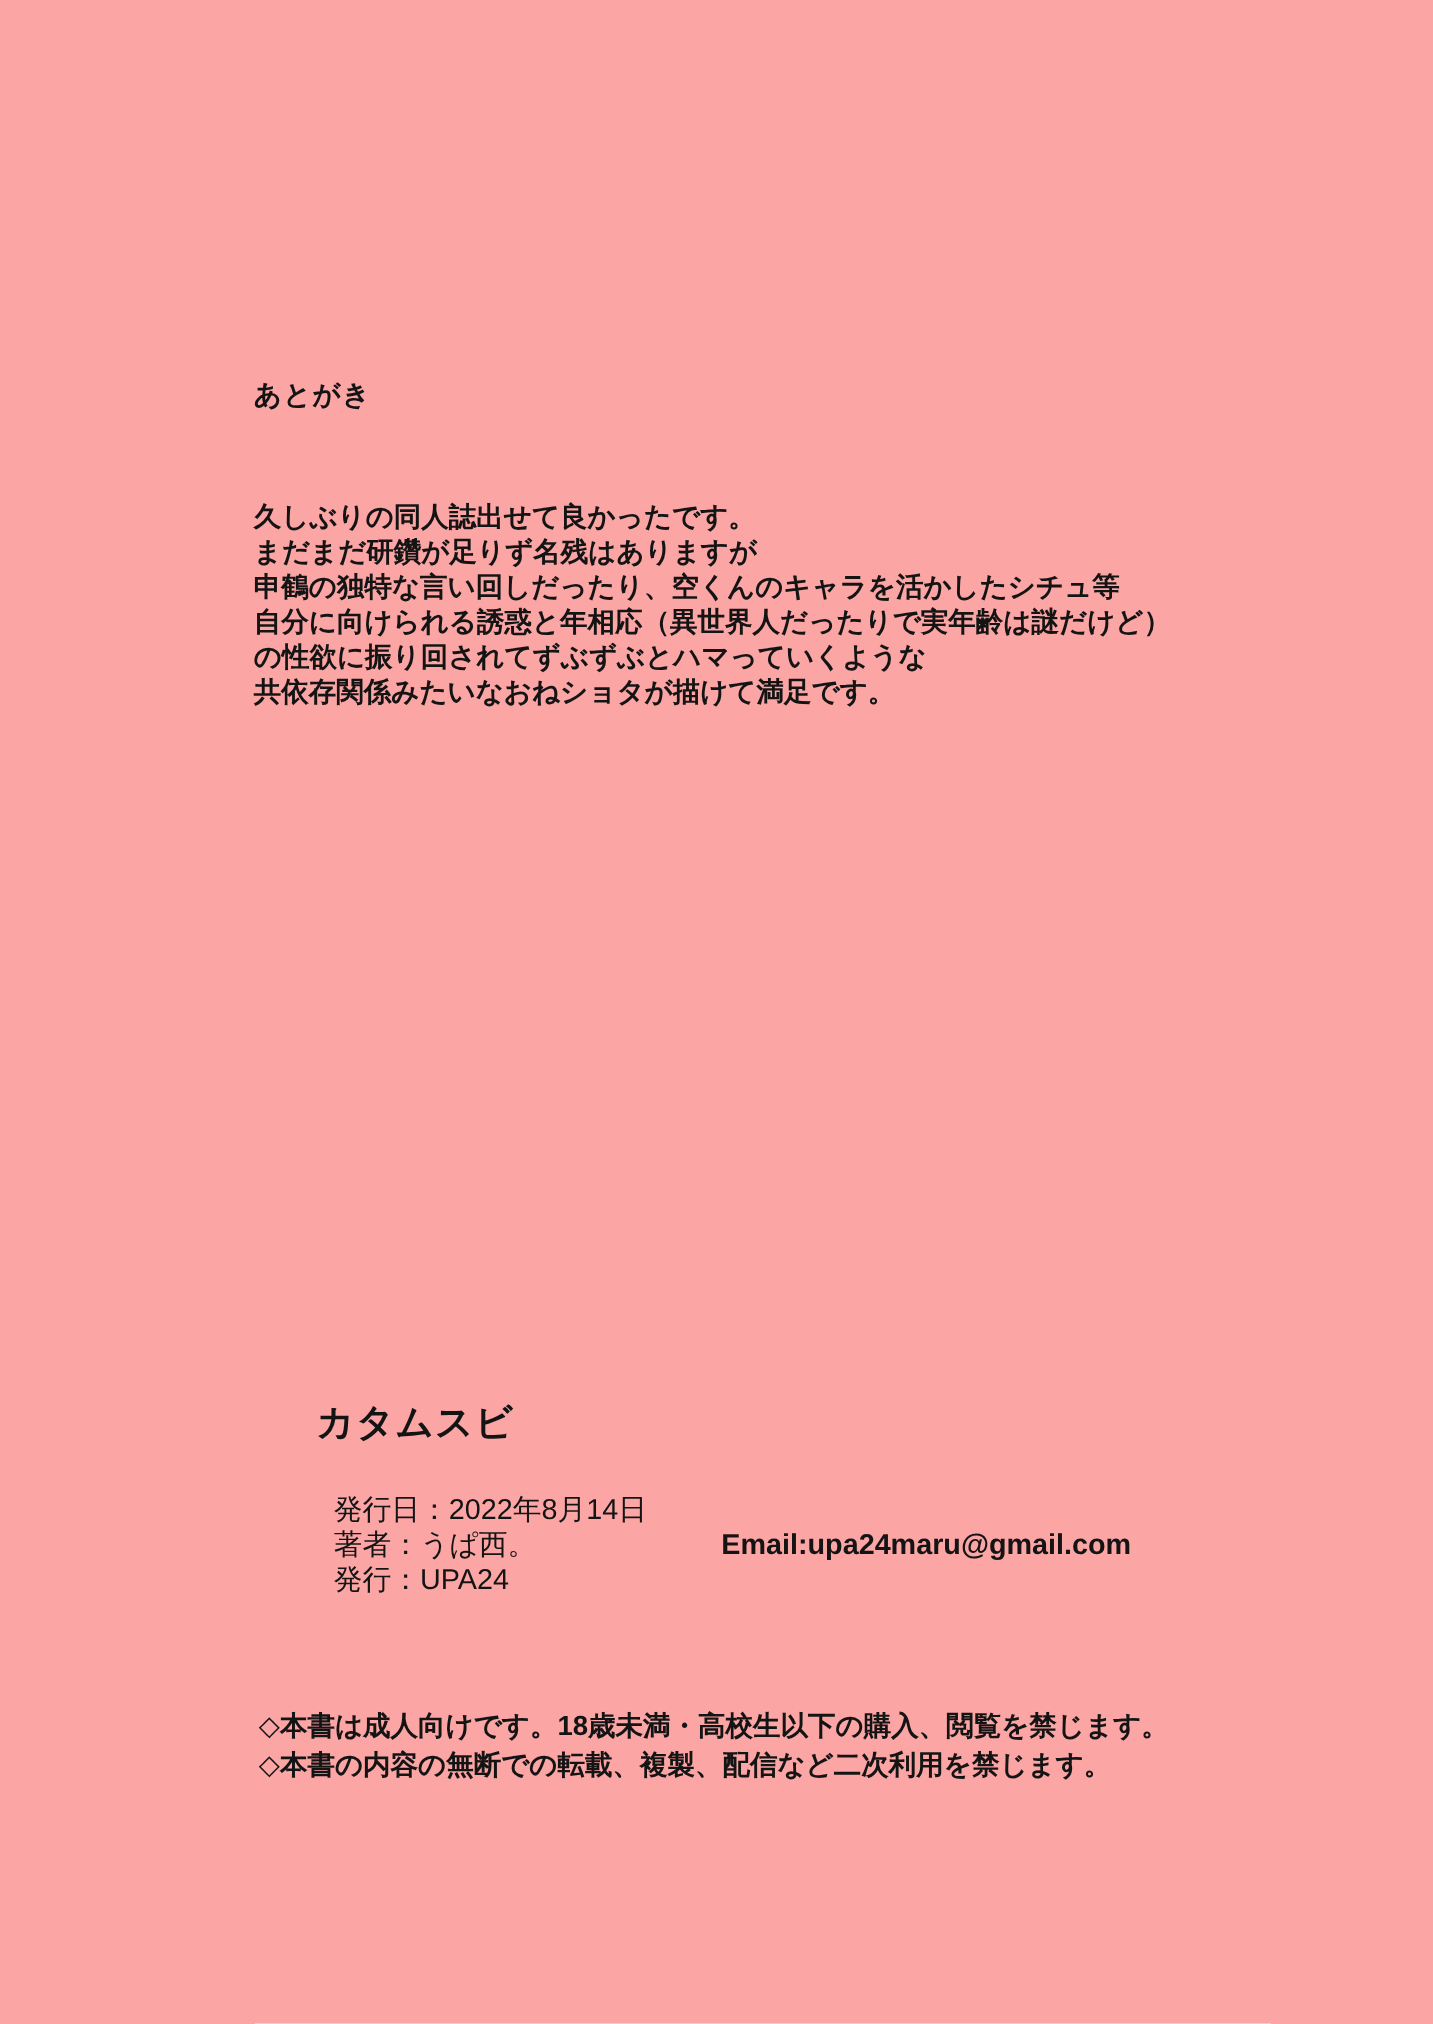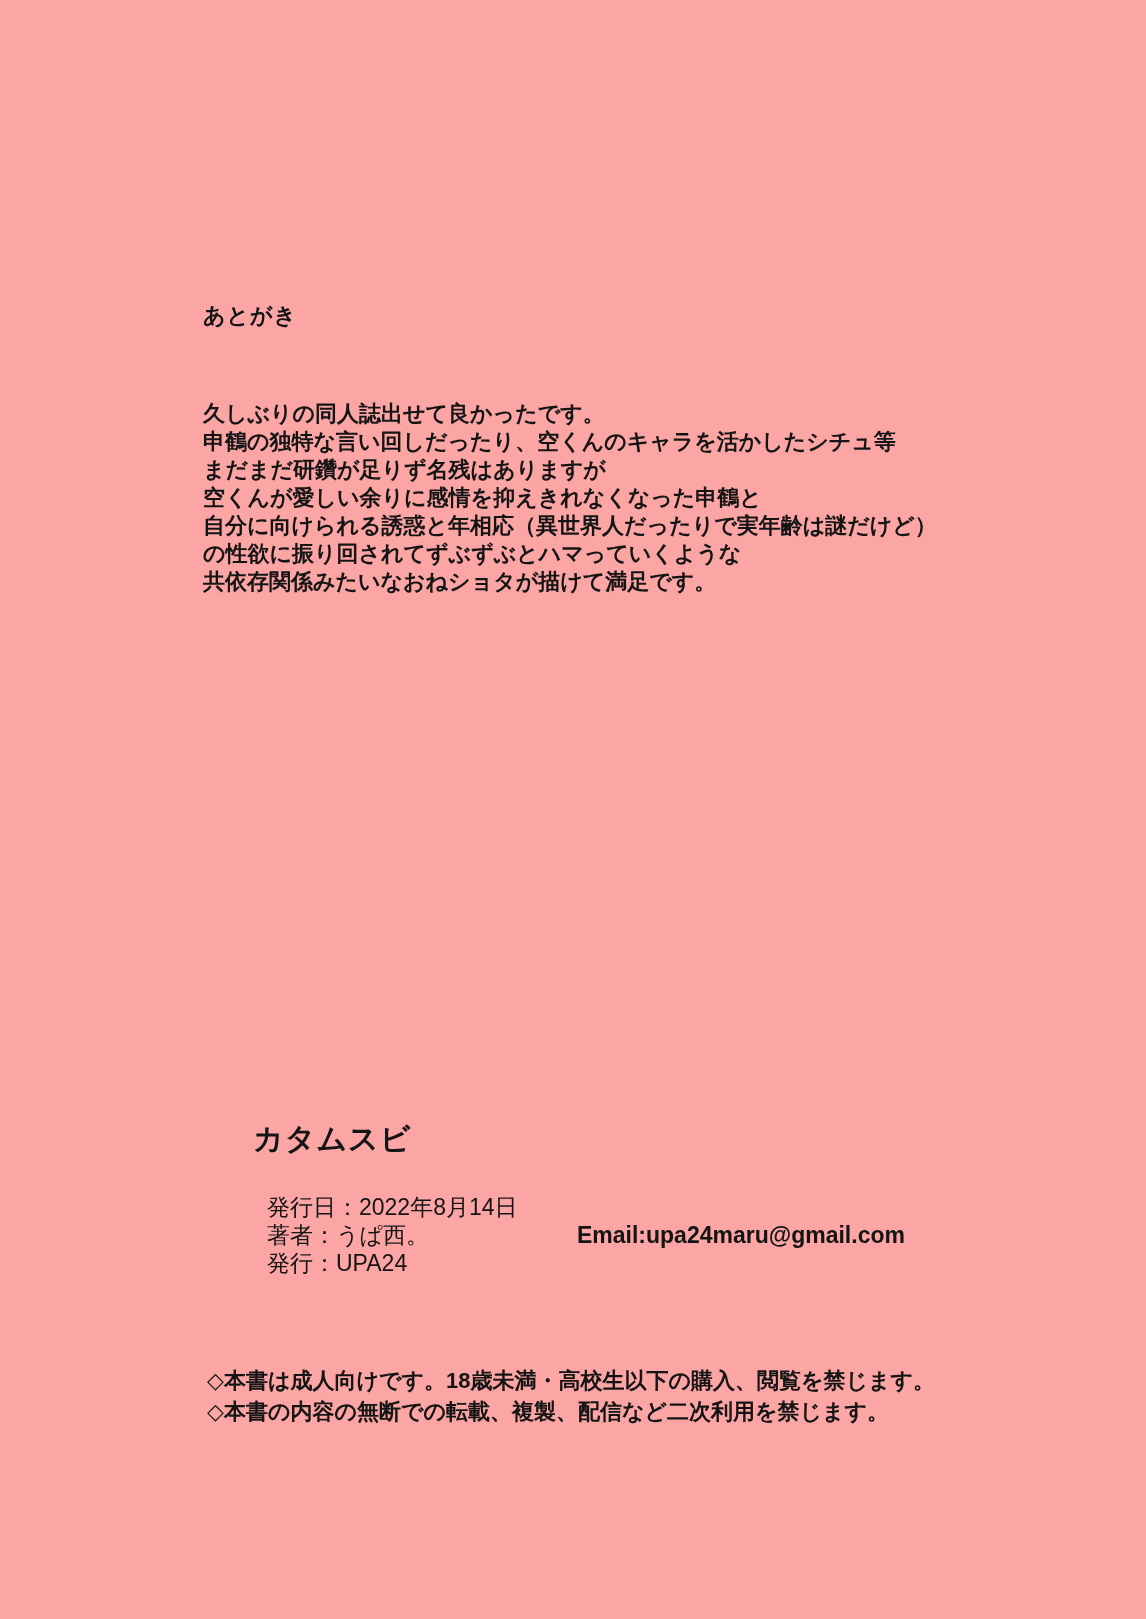--- a/index.html
+++ b/index.html
@@ -82,23 +82,22 @@
 </style>
 </head>
 <body>
 
 <div class="page">
 
   <div class="afterword-heading">あとがき</div>
 
   <div class="afterword-body">
     <div>久しぶりの同人誌出せて良かったです。</div>
+    <div>まだまだ研鑽が足りず名残はありますが</div>
     <div>申鶴の独特な言い回しだったり、空くんのキャラを活かしたシチュ等</div>
-    <div>まだまだ研鑽が足りず名残はありますが</div>
-    <div>空くんが愛しい余りに感情を抑えきれなくなった申鶴と</div>
     <div>自分に向けられる誘惑と年相応（異世界人だったりで実年齢は謎だけど）</div>
     <div>の性欲に振り回されてずぶずぶとハマっていくような</div>
     <div>共依存関係みたいなおねショタが描けて満足です。</div>
   </div>
 
   <div class="doujin-title">カタムスビ</div>
 
   <div class="publication">
     <div>発行日：2022年8月14日</div>
     <div>著者：うぱ西。</div>

